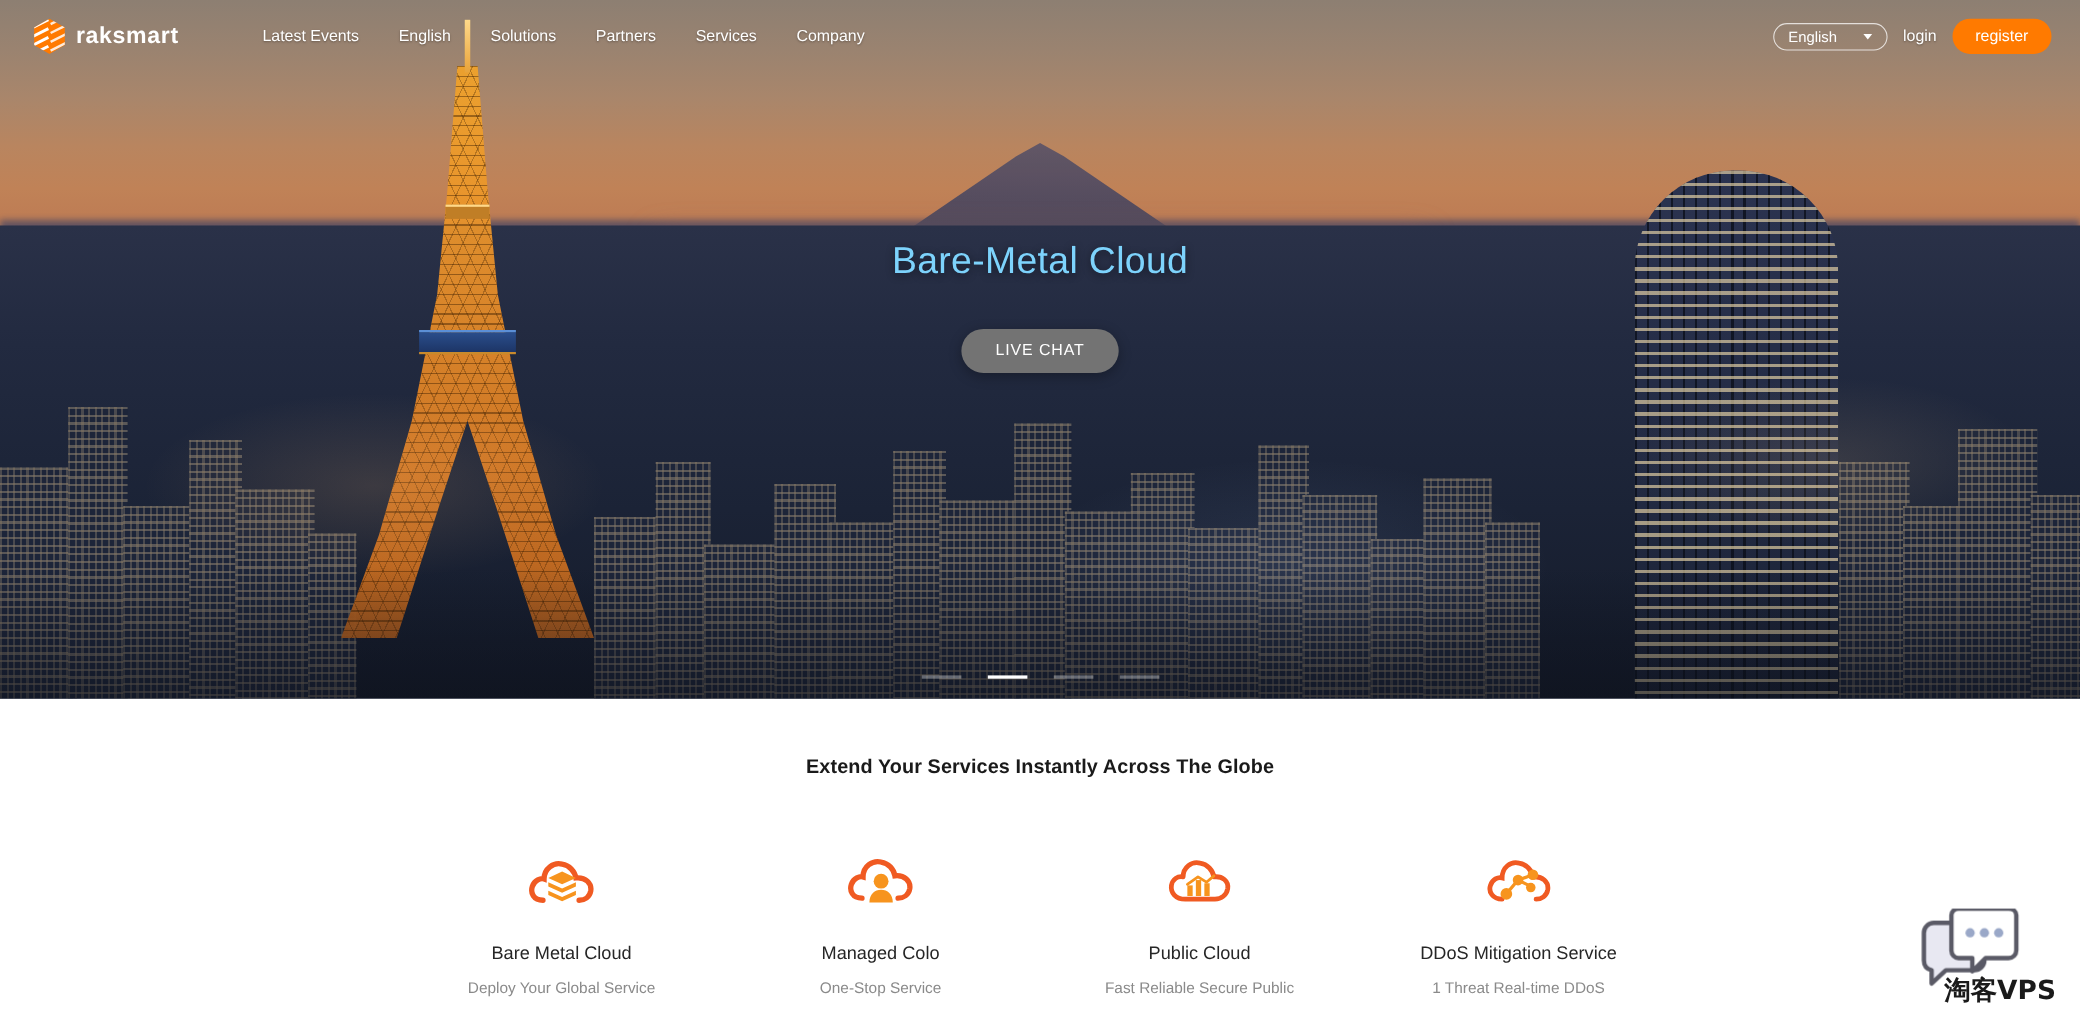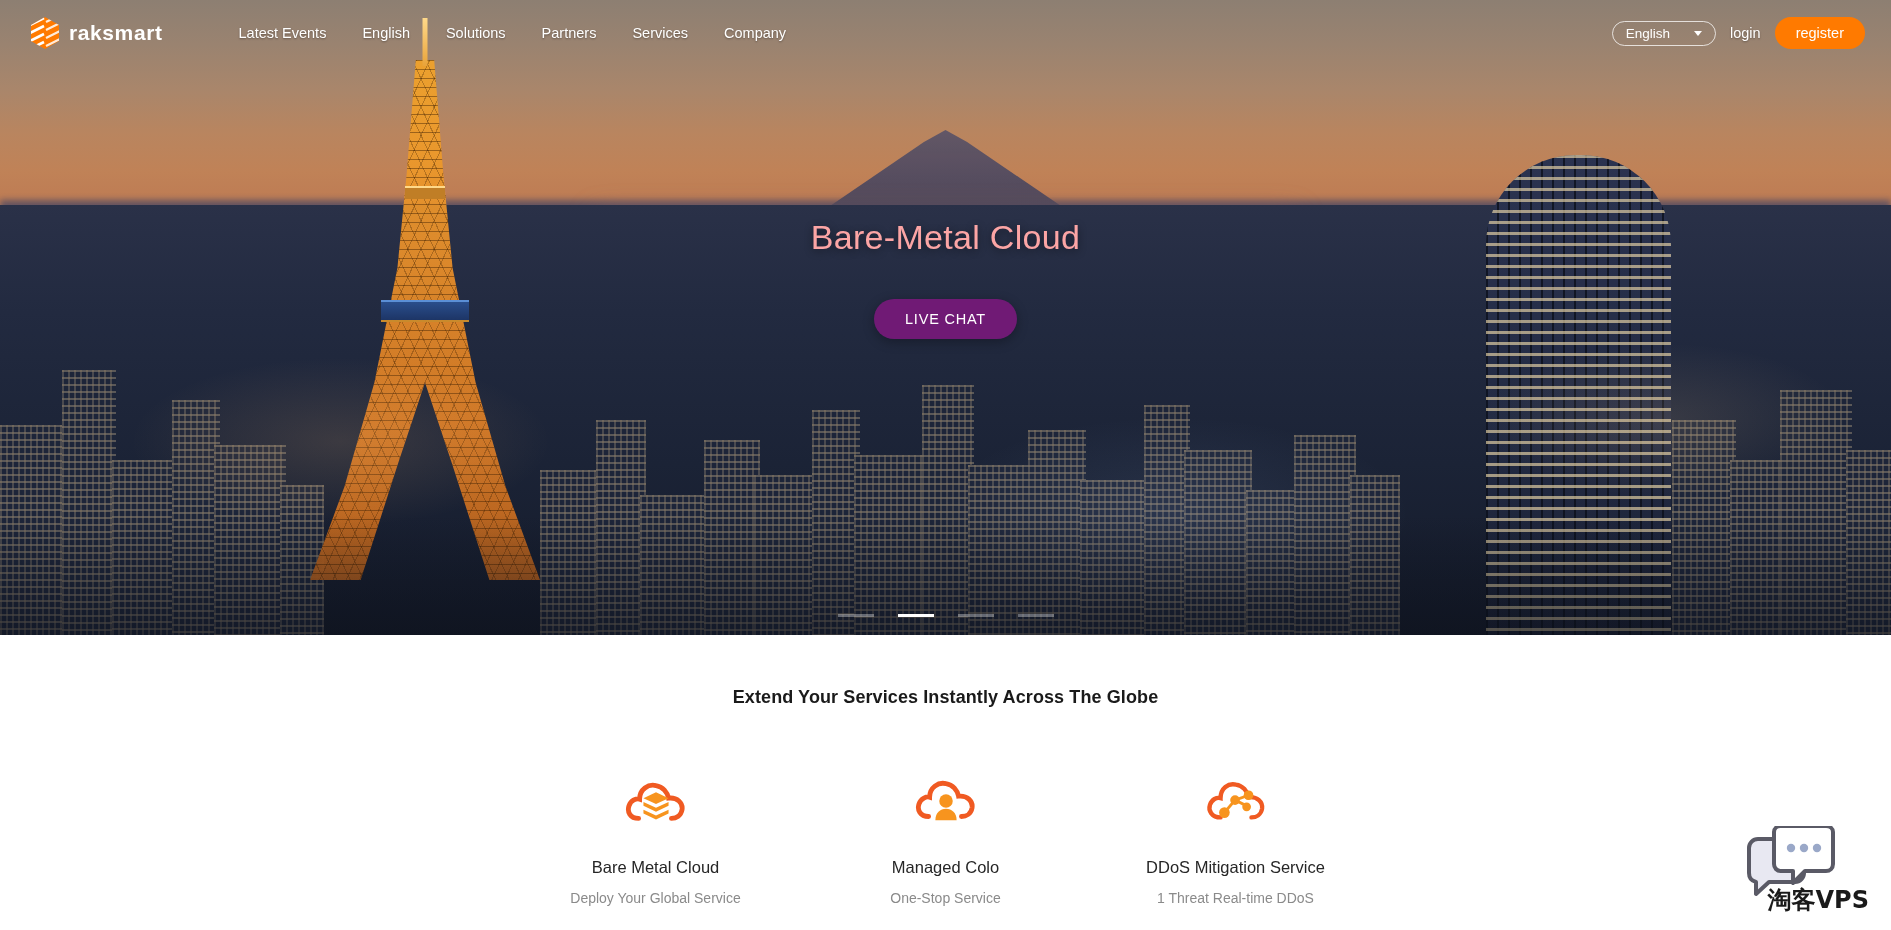--- a/index.html
+++ b/index.html
@@ -187,32 +187,32 @@
     font-family:inherit;
   }
 
   
   .hero-content {
     position:absolute; left:0; right:0; top:218px;
     display:flex; flex-direction:column; align-items:center;
     z-index:30;
   }
   .hero-title {
-    color:#fca5a5; font-size:34px; font-weight:400;
+    color:#7dd3fc; font-size:34px; font-weight:400;
     letter-spacing:0.3px;
     text-shadow:0 2px 8px rgba(0,0,0,0.45);
   }
   .hero-sub {
     color:#ffffff; font-size:18.5px; font-weight:400;
     margin-top:34px;
     text-shadow:0 2px 7px rgba(0,0,0,0.45);
   }
   .live-chat {
     margin-top:42px;
-    background:#701a75; color:#ffffff;
+    background:#737373; color:#ffffff;
     font-size:14.5px; letter-spacing:0.8px;
     border:none; border-radius:22px;
     padding:12px 31px; cursor:pointer;
     font-family:inherit;
     box-shadow:0 3px 12px rgba(0,0,0,0.3);
   }
 
   
   .dots {
     position:absolute; left:50%; transform:translateX(-50%);
@@ -395,20 +395,35 @@
         <svg viewBox="0 0 64 58" width="62" height="56">
           <path d="M14 44 C5 44 2 37 4 31 C6 25 12 23 15 24 C15 14 24 8 32 10 C39 11 44 17 45 23 C54 22 60 28 59 35 C58 41 53 44 48 44" fill="none" stroke="#f05a22" stroke-width="5" stroke-linecap="round"></path>
           <circle cx="32" cy="28" r="7" fill="#f7941e"></circle>
           <path d="M21 48 C21 40 26 36 32 36 C38 36 43 40 43 48 Z" fill="#f7941e"></path>
         </svg>
       </div>
       <div class="svc-label">Managed Colo</div>
       <div class="svc-desc">One-Stop Service</div>
     </div>
 
+    <div class="svc">
+      <div class="svc-icon">
+        <svg viewBox="0 0 64 58" width="62" height="56">
+          <path d="M18 45 C9 45 4 39 5 32 C6 26 11 23 16 24 C16 15 24 9 32 11 C39 12 44 18 45 24 C53 23 59 28 58 35 C57 41 52 45 46 45 Z" fill="none" stroke="#f05a22" stroke-width="4.5" stroke-linejoin="round"></path>
+          <g fill="#f7941e">
+            <rect x="20" y="32" width="5" height="10"></rect>
+            <rect x="28" y="27" width="5" height="15"></rect>
+            <rect x="36" y="30" width="5" height="12"></rect>
+          </g>
+          <path d="M20 31 L30 24 L38 29 L45 23" fill="none" stroke="#f7941e" stroke-width="2.6" stroke-linecap="round" stroke-linejoin="round"></path>
+        </svg>
+      </div>
+      <div class="svc-label">Public Cloud</div>
+      <div class="svc-desc">Fast Reliable Secure Public</div>
+    </div>
 
     <div class="svc">
       <div class="svc-icon">
         <svg viewBox="0 0 64 58" width="62" height="56">
           <path d="M16 45 C7 45 3 38 5 32 C7 26 12 24 16 25 C16 15 24 9 32 11 C39 12 44 18 45 24 C54 23 60 29 59 36 C58 42 53 45 48 45" fill="none" stroke="#f05a22" stroke-width="4.5" stroke-linecap="round"></path>
           <g stroke="#f7941e" stroke-width="3" fill="none" stroke-linecap="round">
             <path d="M20 40 L31 27 L43 33"></path>
             <path d="M31 27 L45 22"></path>
           </g>
           <g fill="#f7941e">

